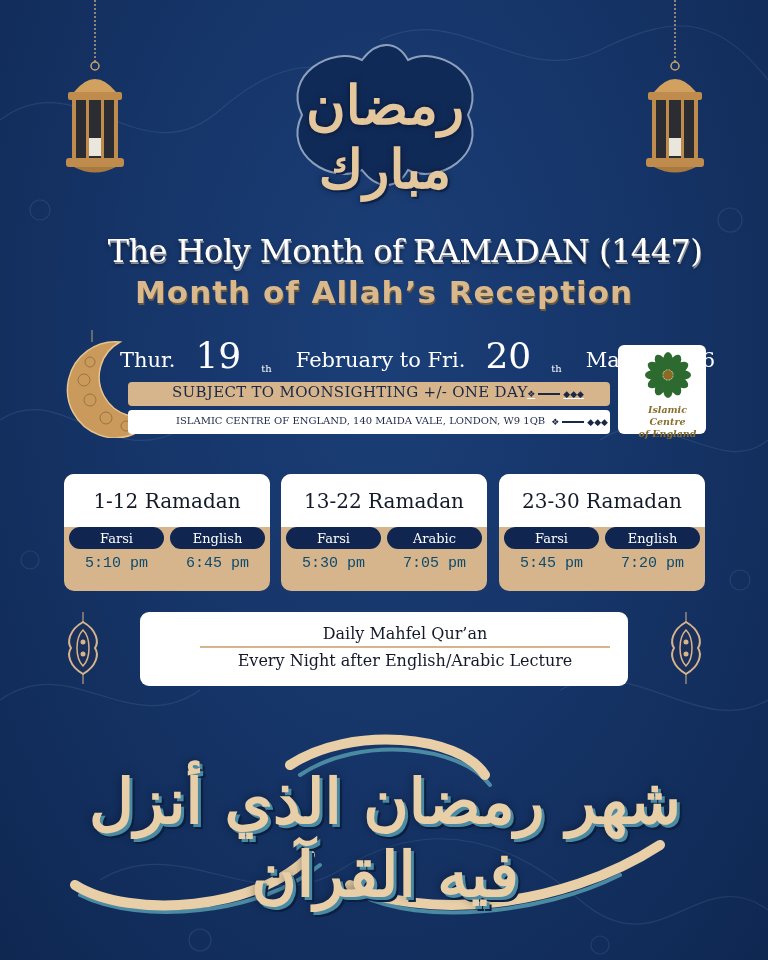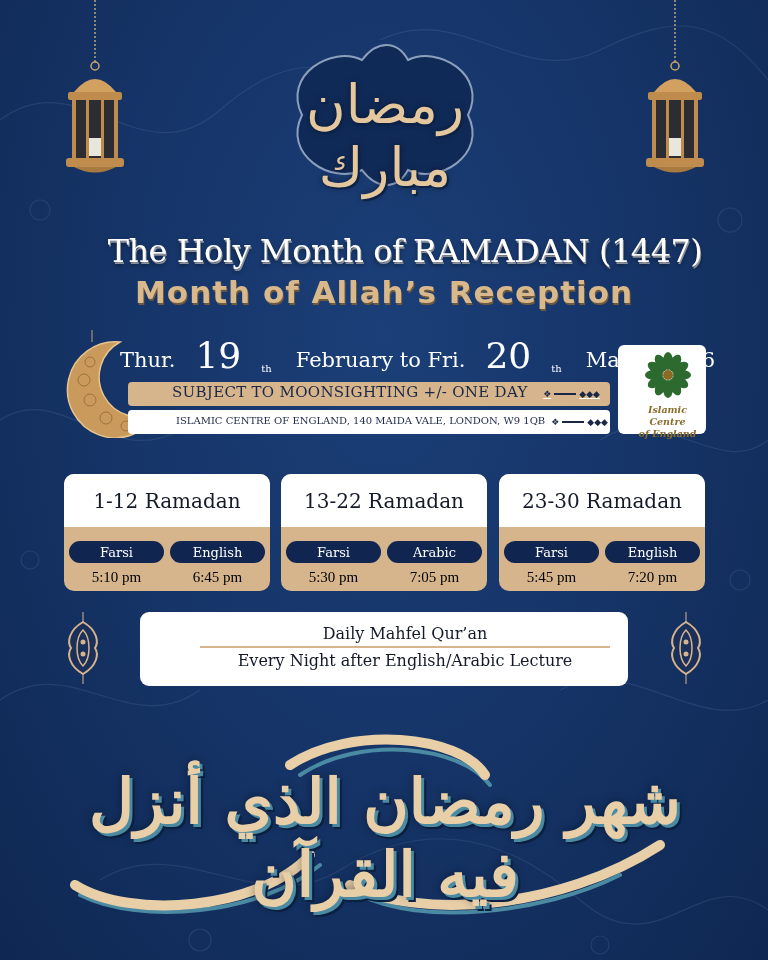--- a/index.html
+++ b/index.html
@@ -14,21 +14,21 @@
 
   
   .lantern { position: absolute; top: 0; width: 70px; height: 180px; }
   .lantern.left { left: 60px; }
   .lantern.right { left: 640px; }
 
   
   .top-callig { position: absolute; left: 262px; top: 35px; width: 246px; height: 160px; }
   .top-callig-text {
     position: absolute; left: 0; right: 0; top: 38px; text-align: center;
-    font-family: "DejaVu Serif", serif; font-size: 54px; font-weight: normal;
+    font-family: "DejaVu Serif", serif; font-size: 54px; font-weight: bold;
     color: #e4c79d; direction: rtl; text-shadow: 2px 2px 0 #0c2249, 0 0 6px rgba(0,0,0,0.5);
   }
 
   
   .title-1 {
     position: absolute; top: 232px; left: 0; right: 0; text-align: center;
     font-family: "DejaVu Serif", serif; font-size: 32px; color: #ffffff;
     text-shadow: 1px 2px 0 #8a8f99, 0 3px 4px rgba(0,0,0,0.5);
     letter-spacing: -0.5px;
     padding-left: 42px;
@@ -46,21 +46,21 @@
     font-family: "DejaVu Serif", serif; color: #fff; font-size: 21px; white-space: nowrap;
     display: flex; align-items: flex-end; gap: 20px;
   }
   .date-line .big { font-size: 36px; line-height: 32px; }
   .date-line sup { font-size: 10px; vertical-align: top; position: relative; top: 2px; margin-right: 4px; }
   .moon { position: absolute; left: 62px; top: 330px; width: 100px; height: 108px; }
 
   .moonsight-bar {
     position: absolute; top: 382px; left: 128px; width: 482px; height: 24px;
     background: #d6b58d; border-radius: 4px;
-    display: flex; align-items: center; justify-content: flex-end; padding-right: 10px; text-decoration: underline;
+    display: flex; align-items: center; justify-content: flex-end; padding-right: 26px; text-decoration: underline;
   }
   .moonsight-bar .txt {
     position: absolute; left: 44px; top: 1px; font-family: "DejaVu Serif", serif;
     font-size: 15px; color: #1a2746; letter-spacing: 0.3px;
   }
   .address-bar {
     position: absolute; top: 410px; left: 128px; width: 482px; height: 24px;
     background: #ffffff; border-radius: 4px;
     display: flex; align-items: center; justify-content: flex-end; padding-right: 2px;
   }
@@ -85,30 +85,30 @@
   
   .card {
     position: absolute; top: 474px; width: 206px; height: 117px;
     border-radius: 10px; overflow: hidden; background: #d6b58d;
   }
   .card .head {
     height: 53px; background: #fff; color: #141a2a;
     display: flex; align-items: center; justify-content: center;
     font-family: "DejaVu Serif", serif; font-size: 20px;
   }
-  .card .pills { display: flex; justify-content: space-between; padding: 14px 5px 0 5px; }
+  .card .pills { display: flex; justify-content: space-between; padding: 0 5px 0 5px; }
   .card .pill {
     width: 95px; height: 22px; background: #102650; color: #fff; border-radius: 11px;
     display: flex; align-items: center; justify-content: center;
     font-family: "DejaVu Serif", serif; font-size: 13px;
   }
   .card .times { display: flex; justify-content: space-between; padding: 6px 5px 0 5px; }
   .card .time {
-    width: 95px; text-align: center; color: #000000;
-    font-family: Liberation Serif, serif; font-size: 15px;
+    width: 95px; text-align: center; color: #0c4a6e;
+    font-family: Liberation Mono, monospace; font-size: 15px;
   }
 
   
   .mahfel {
     position: absolute; top: 612px; left: 140px; width: 488px; height: 74px;
     background: #fff; border-radius: 9px; text-align: center; color: #141a2a;
     font-family: "DejaVu Serif", serif;
     padding-left: 42px;
   }
   .mahfel .l1 { font-size: 16px; margin-top: 12px; }

